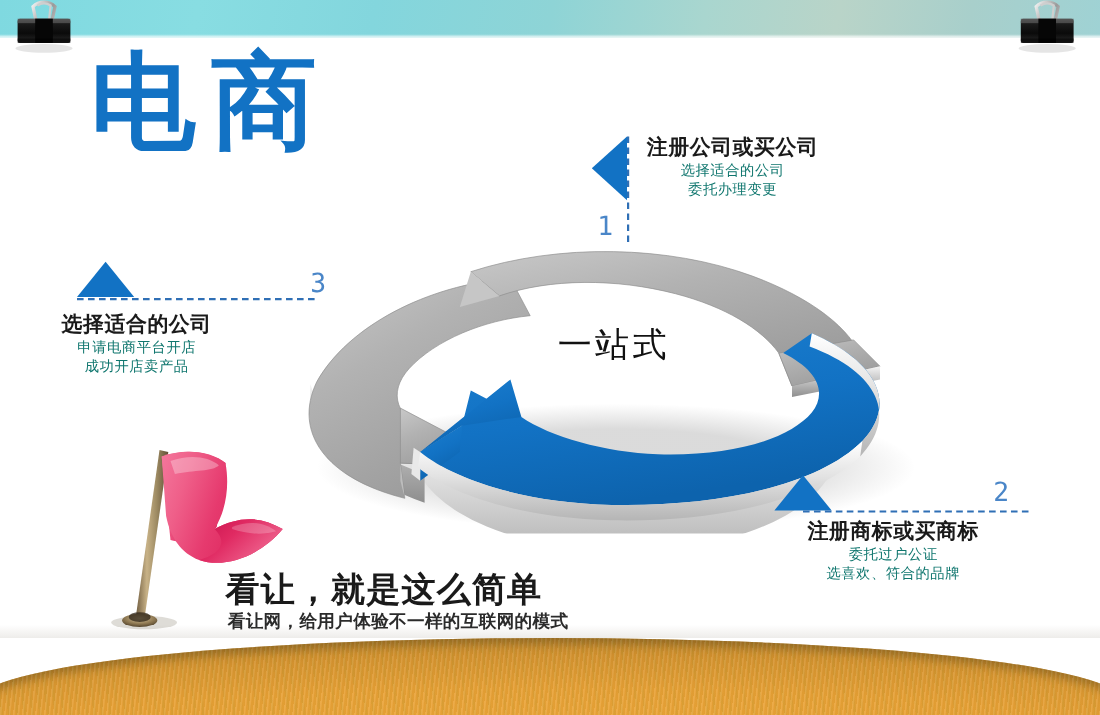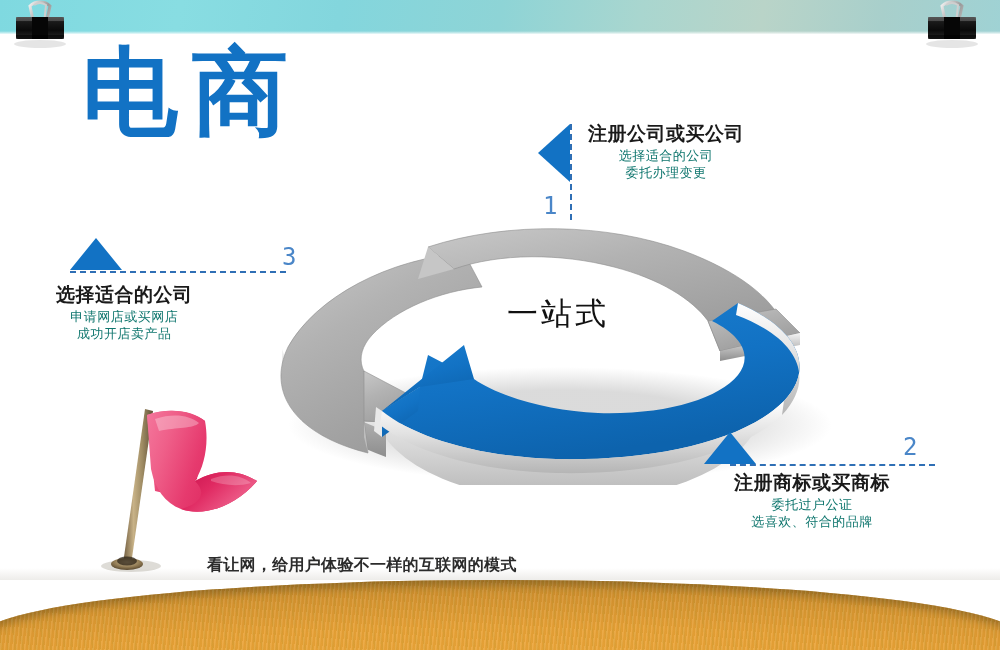--- a/index.html
+++ b/index.html
@@ -344,21 +344,21 @@
     <div class="heading">注册公司或买公司</div>
     <div class="line">选择适合的公司</div>
     <div class="line">委托办理变更</div>
   </div>
 
   <div class="tri-up" style="left:70px; top:238px;"></div>
   <div class="dashline-h" style="left:70px; top:271px; width:216px;"></div>
   <div class="num" style="left:282px; top:243px;">3</div>
   <div class="step" id="step3">
     <div class="heading">选择适合的公司</div>
-    <div class="line">申请网店或买网店</div>
+    <div class="line">申请电商平台开店</div>
     <div class="line">成功开店卖产品</div>
   </div>
 
   <div class="tri-up" style="left:704px; top:432px;"></div>
   <div class="dashline-h" style="left:730px; top:464px; width:205px;"></div>
   <div class="num" style="left:903px; top:433px;">2</div>
   <div class="step" id="step2">
     <div class="heading">注册商标或买商标</div>
     <div class="line">委托过户公证</div>
     <div class="line">选喜欢、符合的品牌</div>
@@ -412,15 +412,16 @@
 
       <path d="M110 86 C 132 74 152 74 172 86
                C 150 112 118 122 96 114
                C 112 110 124 100 110 86 Z" fill="url(#flagUnder)"></path>
 
       <path d="M70 24 C 88 18 104 20 114 28 C 108 34 92 32 74 36 Z" fill="#ffffff" opacity="0.30"></path>
       <path d="M126 84 C 142 78 156 80 166 88 C 152 92 138 90 126 86 Z" fill="#ffffff" opacity="0.22"></path>
     </svg>
   </div>
 
+  <div class="slogan">看让，就是这么简单</div>
   <div class="slogan-sub">看让网，给用户体验不一样的互联网的模式</div>
 
 </div>
 
 </body></html>

